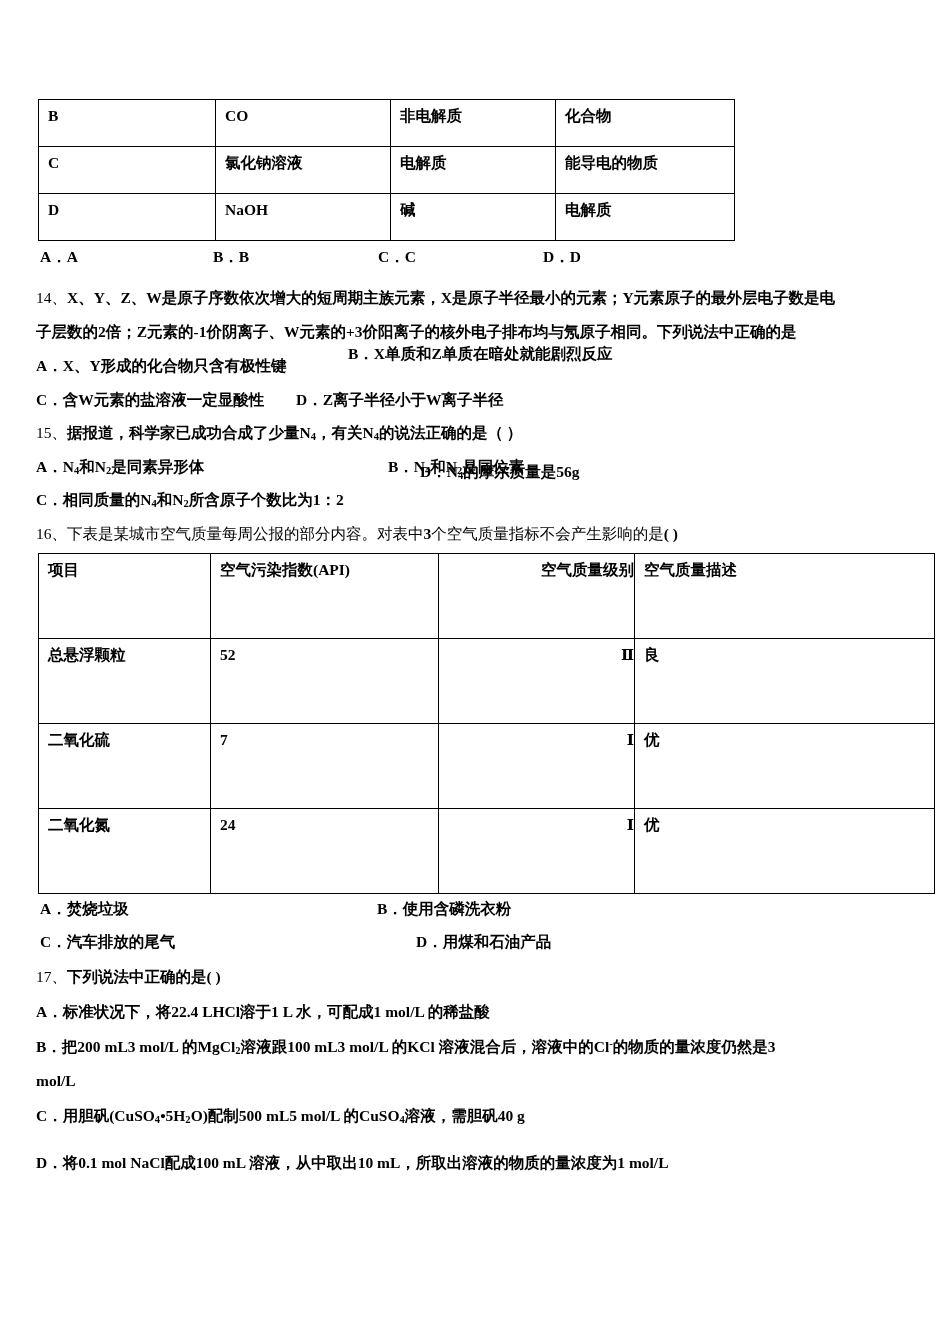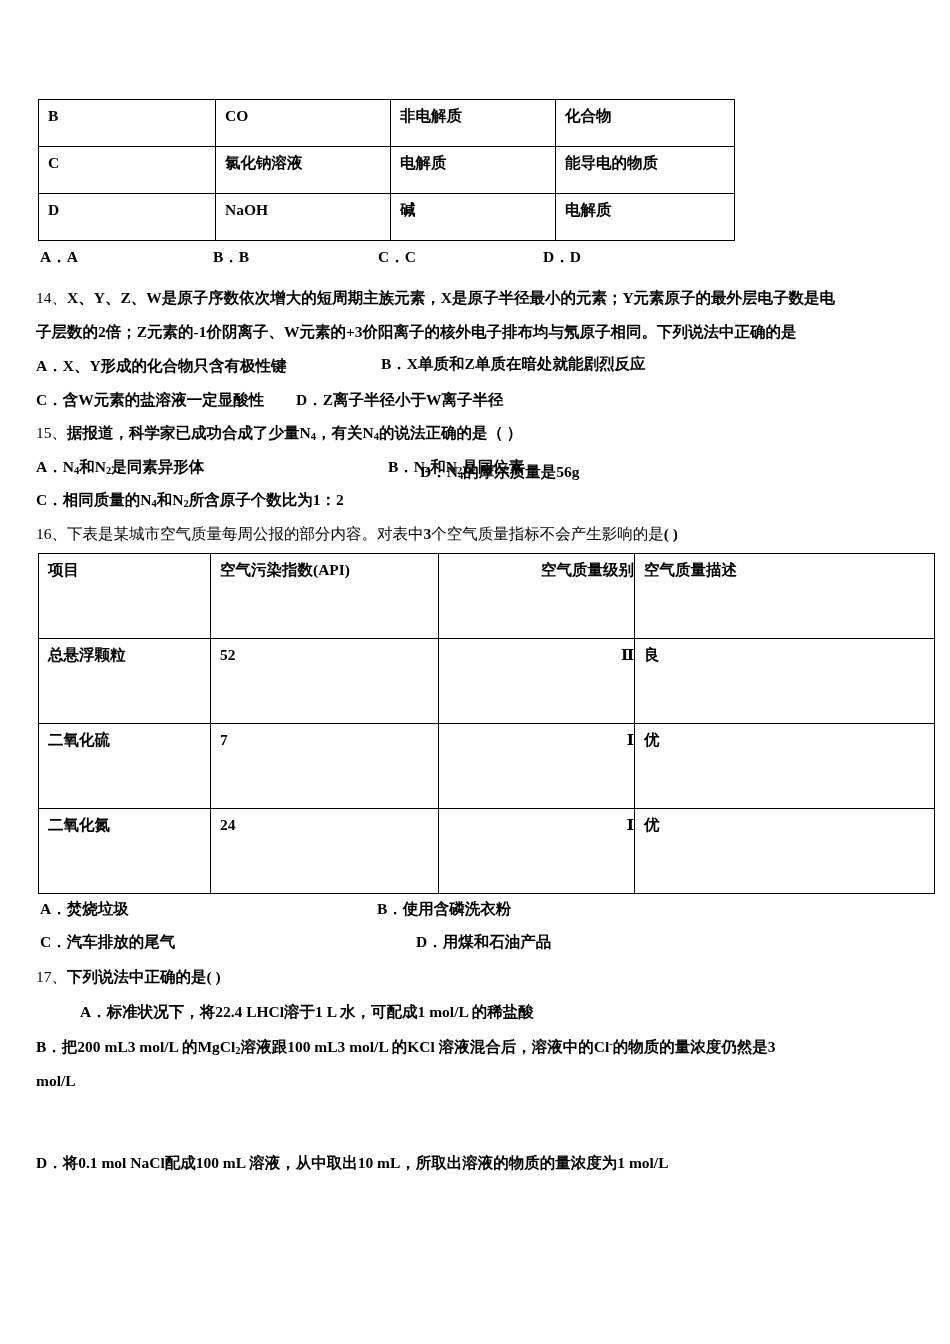--- a/index.html
+++ b/index.html
@@ -127,21 +127,21 @@
   </div>
 
   <div class="txt" style="left:36px; top:288px;">
     <span class="qnum">14、</span><span>X、Y、Z、W是原子序数依次增大的短周期主族元素，X是原子半径最小的元素；Y元素原子的最外层电子数是电</span>
   </div>
   <div class="txt" style="left:36px; top:322px;">子层数的2倍；Z元素的-1价阴离子、W元素的+3价阳离子的核外电子排布均与氖原子相同。下列说法中正确的是</div>
 
   <div class="txt" style="left:36px; top:356px;">
     <span class="opt-label">A．</span><span>X、Y形成的化合物只含有极性键</span>
   </div>
-  <div class="txt" style="left:348px; top:354px;margin-left:33px;">
+  <div class="txt" style="left:348px; top:344px;">
     <span class="opt-label">B．</span><span>X单质和Z单质在暗处就能剧烈反应</span>
   </div>
   <div class="txt" style="left:36px; top:390px;">
     <span class="opt-label">C．</span><span>含W元素的盐溶液一定显酸性</span>
   </div>
   <div class="txt" style="left:296px; top:390px;">
     <span class="opt-label">D．</span><span>Z离子半径小于W离子半径</span>
   </div>
 
   <div class="txt" style="left:36px; top:423px;">
@@ -204,27 +204,30 @@
     <span class="opt-label">C．</span><span>汽车排放的尾气</span>
   </div>
   <div class="txt" style="left:377px; top:932px;margin-left:39px;">
     <span class="opt-label">D．</span><span>用煤和石油产品</span>
   </div>
 
   <div class="txt" style="left:36px; top:967px;">
     <span class="qnum">17、</span><span>下列说法中正确的是(  )</span>
   </div>
 
-  <div class="txt" style="left:36px; top:1002px;margin-left:44px;">
+  <div class="txt" style="left:36px; top:1002px;">
     <span class="opt-label">A．</span><span>标准状况下，将22.4 LHCl溶于1 L 水，可配成1 mol/L 的稀盐酸</span>
   </div>
 
   <div class="txt" style="left:36px; top:1037px;">
     <span class="opt-label">B．</span><span>把200 mL3 mol/L 的MgCl</span><sub>2</sub><span>溶液跟100 mL3 mol/L 的KCl 溶液混合后，溶液中的Cl</span><sup>-</sup><span>的物质的量浓度仍然是3</span>
   </div>
   <div class="txt" style="left:36px; top:1071px;">mol/L</div>
 
+  <div class="txt" style="left:36px; top:1106px;">
+    <span class="opt-label">C．</span><span>用胆矾(CuSO</span><sub>4</sub><span>•5H</span><sub>2</sub><span>O)配制500 mL5 mol/L 的CuSO</span><sub>4</sub><span>溶液，需胆矾40 g</span>
+  </div>
 
   <div class="txt" style="left:36px; top:1141px;margin-top:12px;">
     <span class="opt-label">D．</span><span>将0.1 mol NaCl配成100 mL 溶液，从中取出10 mL，所取出溶液的物质的量浓度为1 mol/L</span>
   </div>
 
 </div>
 
 </body></html>

